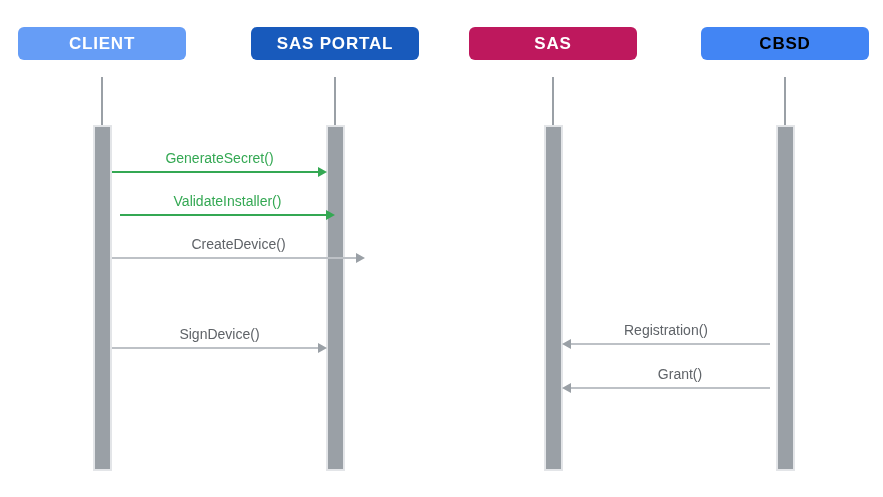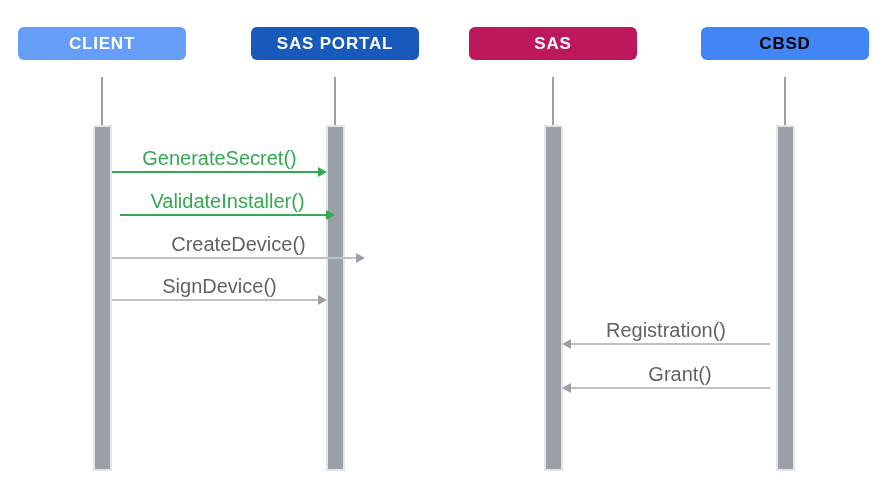--- a/index.html
+++ b/index.html
@@ -48,21 +48,21 @@
     box-sizing: border-box;
     border: 2px solid;
     z-index: 2;
   }
   
   .message {
     position: absolute;
     z-index: 2;
   }
   .msg-label {
-    font-size: 20px;
+    font-size: 14px;
     line-height: 18px;
     text-align: center;
     white-space: nowrap;
   }
   .msg-arrow {
     position: relative;
     height: 10px;
   }
   .msg-line {
     position: absolute;
@@ -120,21 +120,21 @@
 
   <div class="message" style="left:112px; top:235px; width:253px;">
     <div class="msg-label" style="color: rgb(95, 99, 104);">CreateDevice()</div>
     <div class="msg-arrow dir-right">
       <div class="msg-line" style="background: rgb(189, 193, 198);"></div>
       <div class="msg-head" style="border-left-color: rgb(154, 160, 166);"></div>
     </div>
   </div>
 
   <div class="message" style="left:112px; top:277px; width:215px;">
-    <div class="msg-label" style="color: rgb(95, 99, 104);">SignDevice()</div>
+    <div class="msg-label" style="color: rgb(95, 99, 104); margin-top: 48px;">SignDevice()</div>
     <div class="msg-arrow dir-right">
       <div class="msg-line" style="background: rgb(189, 193, 198);"></div>
       <div class="msg-head" style="border-left-color: rgb(154, 160, 166);"></div>
     </div>
   </div>
 
   <div class="message" style="left:562px; top:321px; width:208px;">
     <div class="msg-label" style="color: rgb(95, 99, 104);">Registration()</div>
     <div class="msg-arrow dir-left">
       <div class="msg-line" style="background: rgb(189, 193, 198);"></div>

